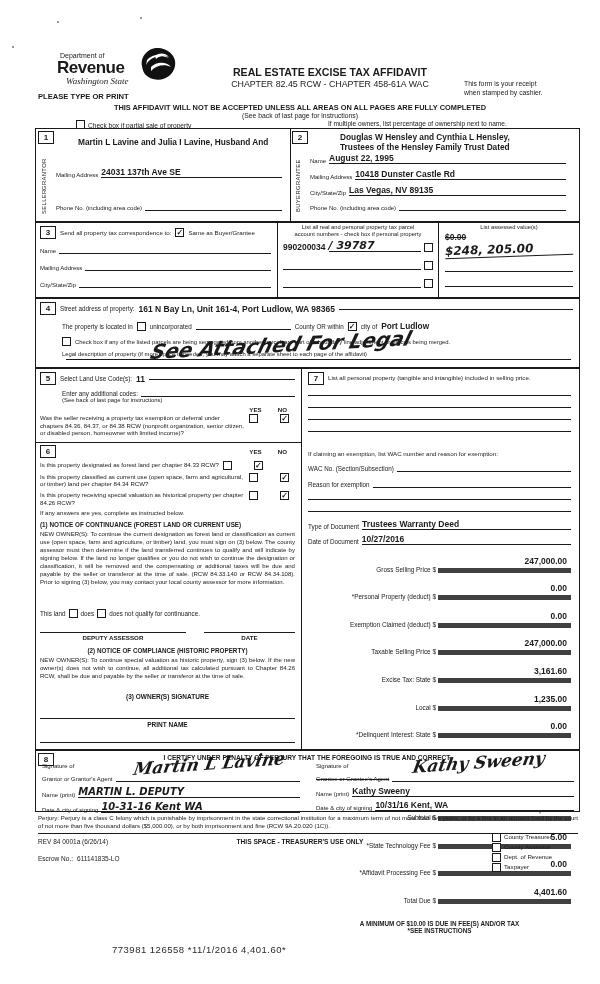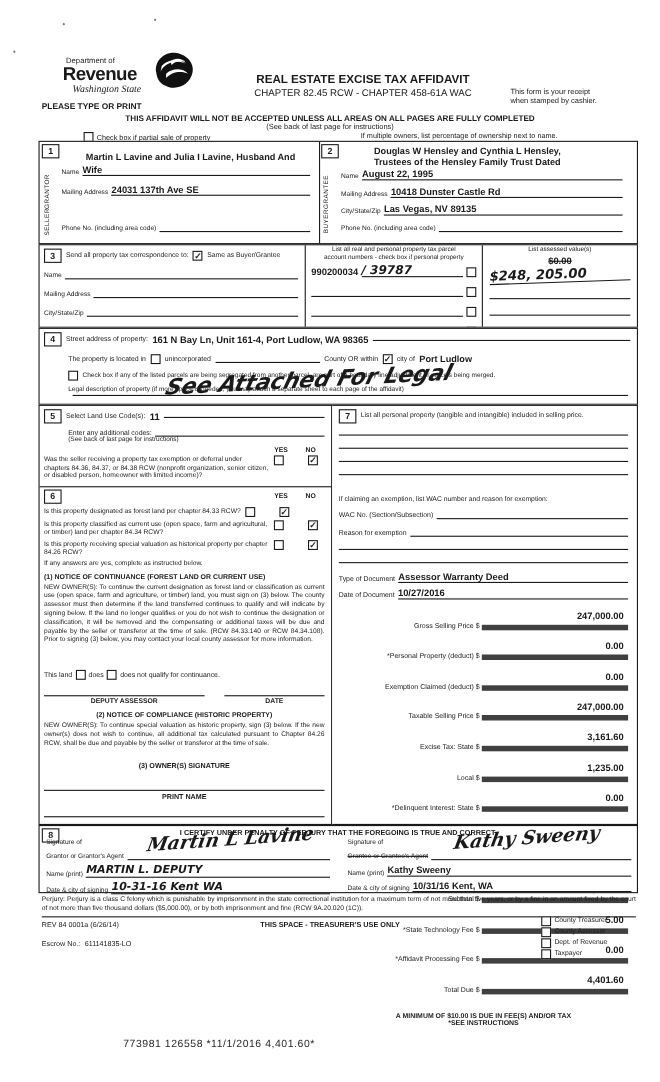--- a/index.html
+++ b/index.html
@@ -75,24 +75,20 @@
   <div class="abs" style="left:328px;top:120px;font-size:6.6px;">If multiple owners, list percentage of ownership next to name.</div>
 
   <div class="box" style="left:35px;top:128px;width:545px;height:94px;">
     <div class="abs" style="left:0;top:0;width:254px;height:100%;border-right:1.4px solid #1a1a1a;">
       <span class="secno abs" style="left:2px;top:2px;">1</span>
       <div class="vert">
         <span>SELLER</span>
           <span>GRANTOR</span>
       </div>
       <div class="abs val" style="left:42px;top:8px;font-size:8.3px;">Martin L Lavine and Julia I Lavine, Husband And</div>
-      <div class="frow abs" style="left:20px;top:20px;width:226px;">
-        <span class="lbl">Name</span>
-        <span class="fill val">Wife</span>
-      </div>
       <div class="frow abs" style="left:20px;top:38px;width:226px;">
         <span class="lbl">Mailing Address</span>
         <span class="fill val">24031 137th Ave SE</span>
       </div>
       <div class="frow abs" style="left:20px;top:76px;width:226px;">
         <span class="lbl">Phone No. (including area code)</span>
         <span class="fill"></span>
       </div>
     </div>
     <div class="abs" style="left:254px;top:0;width:290px;height:100%;">
@@ -165,21 +161,21 @@
           <span class="fill"></span>
           <span class="cb"></span>
         </div>
       <div class="frow" style="margin-top:9px;">
           <span class="fill"></span>
           <span class="cb"></span>
         </div>
     </div>
     <div style="flex:1;padding:1px 6px 0 6px;">
       <div class="ctr" style="font-size:5.8px;">List assessed value(s)</div>
-      <div class="val struck" style="text-align:center;margin-top:2px;">$0.00</div>
+      <div class="val struck" style="text-align:left;margin-top:2px;">$0.00</div>
       <div class="hand uline" style="font-size:12px;transform:rotate(-2deg);">$248, 205.00</div>
       <div class="uline" style="margin-top:14px;"></div>
       <div class="uline" style="margin-top:14px;"></div>
     </div>
   </div>
 
   <div class="box" style="left:35px;top:298px;width:545px;height:70px;padding:3px 6px 0 4px;box-sizing:border-box;">
     <div class="frow" style="align-items:center;gap:4px;">
       <span class="secno">4</span>
       <span class="lbl2">Street address of property:</span>
@@ -296,21 +292,21 @@
         <span class="fill"></span>
     </div>
     <div class="frow" style="margin-top:9px;">
       <span class="lbl2">Reason for exemption</span>
         <span class="fill"></span>
     </div>
     <div class="uline" style="margin-top:11px;"></div>
     <div class="uline" style="margin-top:11px;"></div>
     <div class="frow" style="margin-top:7px;">
       <span class="lbl2">Type of Document</span>
-      <span class="fill val">Assessor Warranty Deed</span>
+      <span class="fill val">Trustees Warranty Deed</span>
     </div>
     <div class="frow" style="margin-top:4px;">
       <span class="lbl2">Date of Document</span>
       <span class="fill val">10/27/2016</span>
     </div>
 
     <div class="taxrow">
         <span class="tlabel">Gross Selling Price  $</span>
         <span class="tline"><span class="tval">247,000.00</span></span>
       </div>

